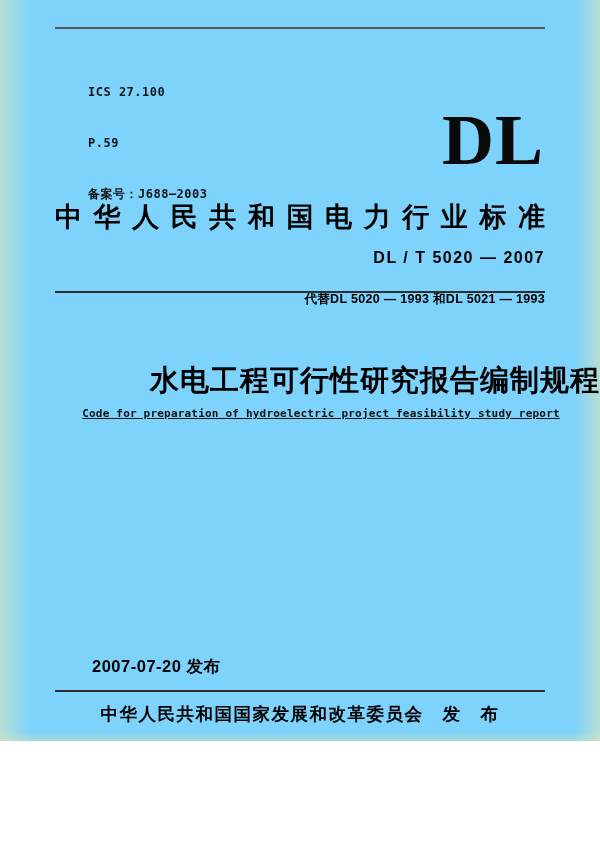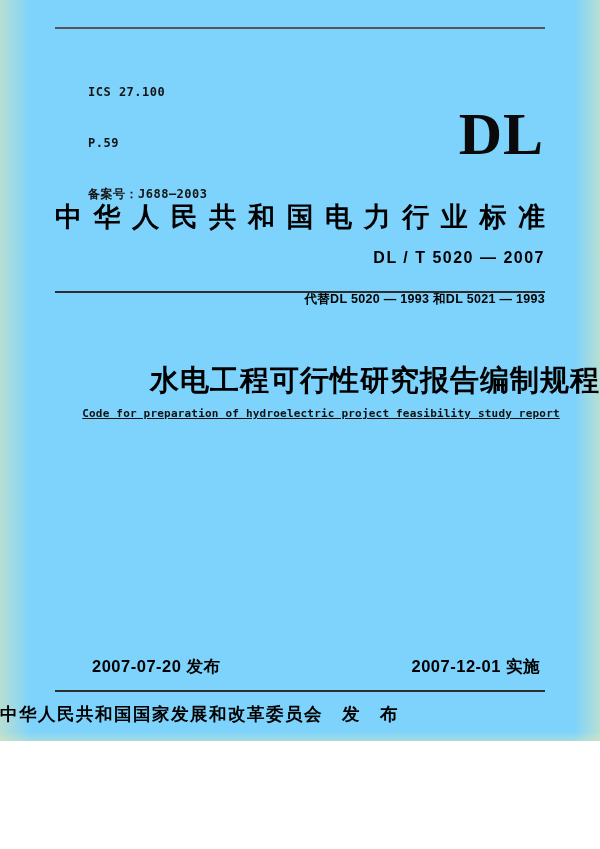--- a/index.html
+++ b/index.html
@@ -33,21 +33,21 @@
 
   .ics-block {
     position: absolute; left: 88px; top: 50px;
     font-family: "DejaVu Sans Mono", "Liberation Mono", monospace;
     font-size: 12px; font-weight: 600; line-height: 17px;
     letter-spacing: 0.5px; color: #141414; white-space: pre;
   }
   .dl-logo {
     position: absolute; right: 56px; top: 104px;
     font-family: "Liberation Serif", "DejaVu Serif", serif;
-    font-weight: bold; font-size: 60px; line-height: 1;
+    font-weight: bold; font-size: 72px; line-height: 1;
     letter-spacing: 1px; color: #0a0a0a;
   }
   .std-org-title {
     position: absolute; left: 55px; top: 199px; width: 490px;
     font-size: 27px; font-weight: bold; line-height: 37px;
     text-align: justify; text-align-last: justify; color: #000;
   }
   .std-number {
     position: absolute; right: 55px; top: 237px;
     font-size: 16px; font-weight: bold; letter-spacing: 1.5px; margin-top: 12px;
@@ -69,21 +69,21 @@
     color: #111;
     text-decoration: underline;
   }
   .dates-row {
     position: absolute; left: 92px; right: 60px; top: 656px;
     display: flex; justify-content: space-between;
     font-size: 16.5px; font-weight: bold; letter-spacing: 0.5px;
   }
   .issuer-row {
     position: absolute; left: 0; right: 0; top: 702px;
-    font-size: 17.5px; font-weight: bold;
+    text-align: center; font-size: 17.5px; font-weight: bold;
     letter-spacing: 1.5px;
   }
   .page-number {
     position: absolute; left: 0; right: 0; top: 818px;
     text-align: center;
     font-family: "DejaVu Serif", "Liberation Serif", serif;
     font-size: 12px; font-weight: bold; color: #5a5a5a;
   }
 </style>
 </head>
@@ -112,21 +112,20 @@
   <div class="std-replaces">代替DL 5020 — 1993 和DL 5021 — 1993</div>
 
   <div class="rule rule-header"></div>
 
   <div class="main-title">水电工程可行性研究报告编制规程</div>
 
   <div class="subtitle-en">Code for preparation of hydroelectric project feasibility study report</div>
 
   <div class="dates-row">
     <span>2007-07-20 发布</span>
-    <span>2007-12-01 实施</span>
   </div>
 
   <div class="rule rule-footer"></div>
 
   <div class="issuer-row">中华人民共和国国家发展和改革委员会　发　布</div>
 
   <div class="page-number">1</div>
 
 </div>
 

